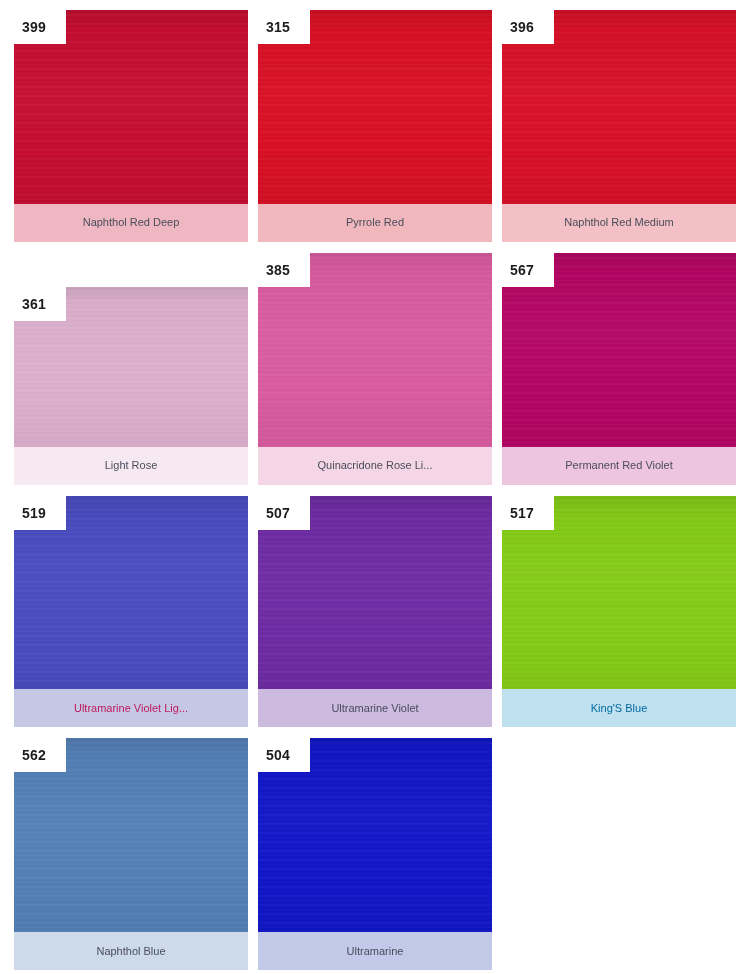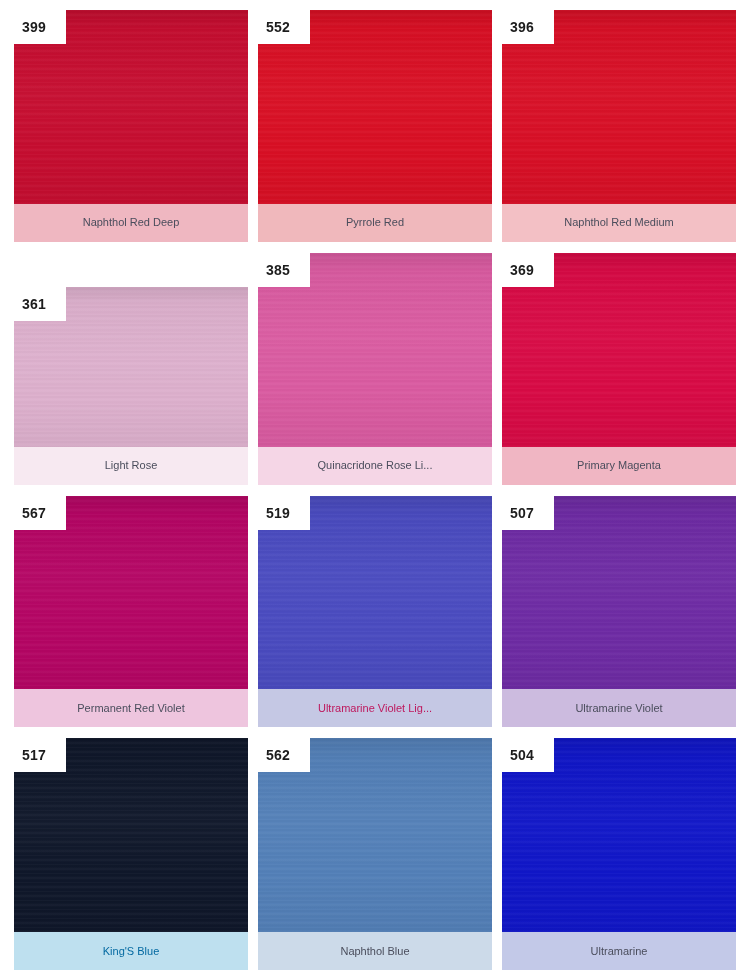--- a/index.html
+++ b/index.html
@@ -128,21 +128,21 @@
     <div class="swatch-card">
       <div class="swatch-color" style="background: rgb(198, 13, 48);">
         <div class="code-badge">399</div>
       </div>
       <div class="swatch-label" style="background: rgb(239, 183, 193); color: rgb(74, 77, 92);">
         <span>Naphthol Red Deep</span>
       </div>
     </div>
     <div class="swatch-card">
       <div class="swatch-color" style="background: rgb(217, 15, 36);">
-        <div class="code-badge">552</div>
+        <div class="code-badge">315</div>
       </div>
       <div class="swatch-label" style="background: rgb(240, 184, 188); color: rgb(74, 77, 92);">
         <span>Pyrrole Red</span>
       </div>
     </div>
     <div class="swatch-card">
       <div class="swatch-color" style="background: rgb(216, 15, 38);">
         <div class="code-badge">396</div>
       </div>
       <div class="swatch-label" style="background: rgb(243, 192, 197); color: rgb(74, 77, 92);">
@@ -159,28 +159,20 @@
     </div>
     <div class="swatch-card">
       <div class="swatch-color" style="background: rgb(218, 91, 161);">
         <div class="code-badge">385</div>
       </div>
       <div class="swatch-label" style="background: rgb(245, 214, 230); color: rgb(74, 77, 92);">
         <span>Quinacridone Rose Li...</span>
       </div>
     </div>
     <div class="swatch-card">
-      <div class="swatch-color" style="background: rgb(216, 10, 69);">
-        <div class="code-badge">369</div>
-      </div>
-      <div class="swatch-label" style="background: rgb(240, 182, 195); color: rgb(74, 77, 92);">
-        <span>Primary Magenta</span>
-      </div>
-    </div>
-    <div class="swatch-card">
       <div class="swatch-color" style="background: rgb(181, 5, 100);">
         <div class="code-badge">567</div>
       </div>
       <div class="swatch-label" style="background: rgb(238, 197, 222); color: rgb(74, 77, 92);">
         <span>Permanent Red Violet</span>
       </div>
     </div>
     <div class="swatch-card">
       <div class="swatch-color" style="background: rgb(74, 75, 192);">
         <div class="code-badge">519</div>
@@ -191,21 +183,21 @@
     </div>
     <div class="swatch-card">
       <div class="swatch-color" style="background: rgb(110, 43, 164);">
         <div class="code-badge">507</div>
       </div>
       <div class="swatch-label" style="background: rgb(204, 187, 223); color: rgb(74, 77, 92);">
         <span>Ultramarine Violet</span>
       </div>
     </div>
     <div class="swatch-card">
-      <div class="swatch-color" style="background: #0f172a;">
+      <div class="swatch-color" style="background: #84cc16;">
         <div class="code-badge">517</div>
       </div>
       <div class="swatch-label" style="background: rgb(190, 224, 239); color: #0369a1;">
         <span>King'S Blue</span>
       </div>
     </div>
     <div class="swatch-card">
       <div class="swatch-color" style="background: rgb(83, 128, 184);">
         <div class="code-badge">562</div>
       </div>

